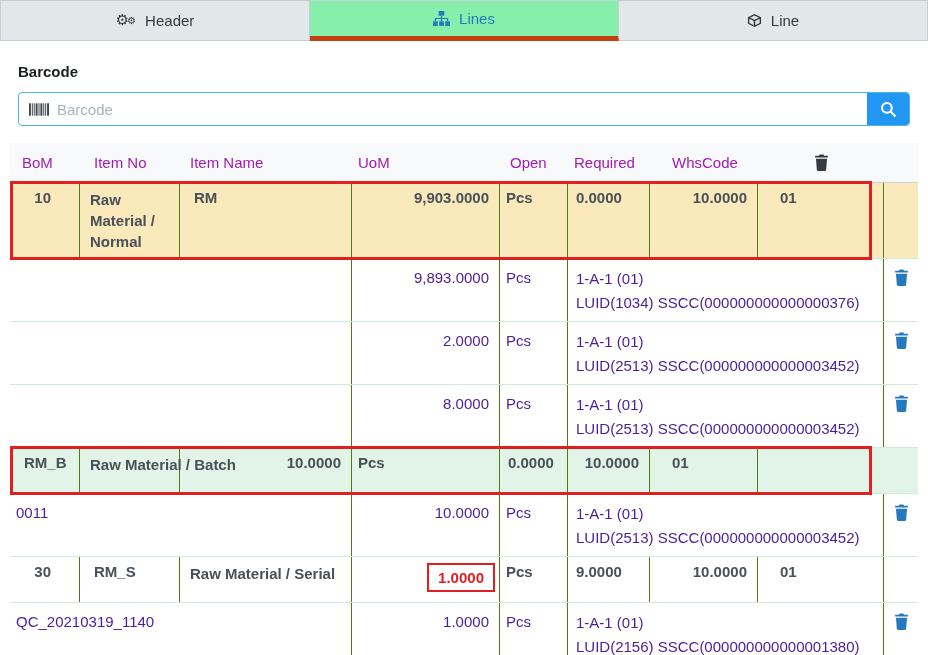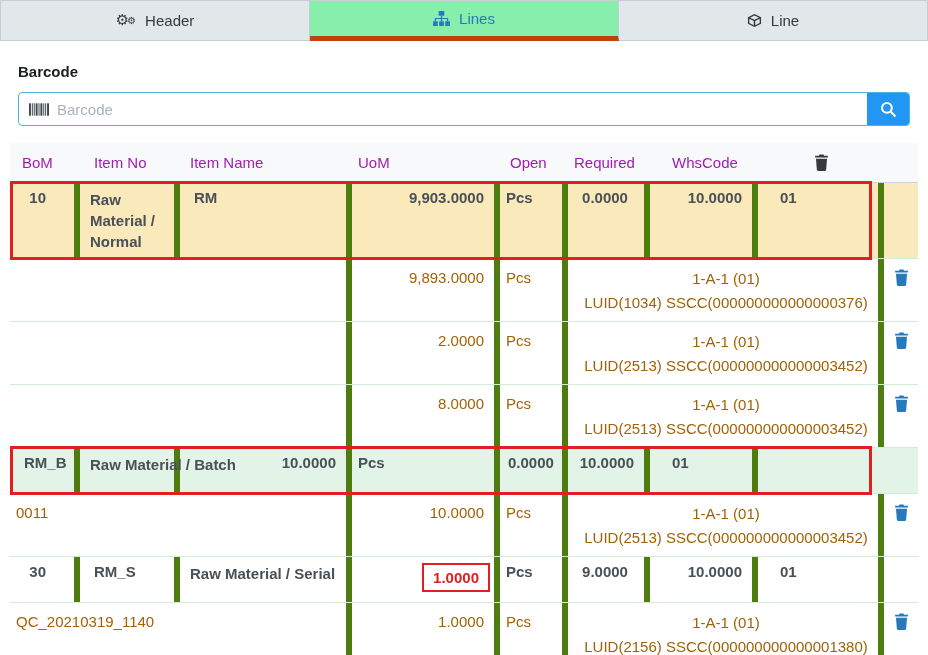--- a/index.html
+++ b/index.html
@@ -47,46 +47,46 @@
   .th.h-bom{padding-left:12px}
   .th.h-itemno{padding-left:14px}
   .th.h-qty{padding-left:14px}
   .th.h-uom{padding-left:6px}
   .th.h-req{padding-left:6px}
   .th.h-whs{padding-left:22px}
   .th.h-del{display:flex;justify-content:center;padding:0}
   .hdr-trash{background:none;border:none;color:#343a40;cursor:pointer;display:flex;align-items:center}
 
   .trow{border-bottom:1px solid var(--row-border-green);background:#fff}
-  .cell{padding:6px 8px;border-right:6px solid #4d7c0f;min-height:100%}
+  .cell{padding:6px 8px;border-right:1px solid #4d7c0f;min-height:100%}
   .cell:last-child{border-right:none}
 
   .item-row{min-height:46px;align-items:center;font-weight:700;color:#495057}
   .item-row .c-bom{text-align:right;padding-right:28px}
   .item-row .c-itemno{padding-left:14px}
   .item-row .c-itemname{padding-left:10px;line-height:21px}
   .item-row .c-itemname.wrap span{display:inline-block;max-width:132px}
   .item-row .c-itemname.nowrap{white-space:nowrap}
   .item-row .c-qty{text-align:right;padding-right:10px}
   .item-row .c-uom{padding-left:6px}
-  .item-row .c-open{text-align:center;padding-right:10px}
+  .item-row .c-open{text-align:left;padding-right:10px}
   .item-row .c-req{text-align:right;padding-right:10px}
   .item-row .c-whs{padding-left:22px}
   .row-yellow{background:var(--highlight-yellow)}
   .row-green{background:var(--highlight-green)}
 
   .red-box{position:relative}
   .red-box::after{content:"";position:absolute;left:0;top:-2px;bottom:-2px;right:46px;
     border:3px solid var(--annotation-red);pointer-events:none;z-index:2}
 
-  .detail-row{min-height:63px;color:#a16207}
+  .detail-row{min-height:63px;color:#4c1d95}
   .detail-row .c-ref{grid-column:1/4;padding:10px 16px 0 6px}
   .detail-row .c-qty{text-align:right;padding:10px 10px 0 8px}
   .detail-row .c-uom{padding:10px 8px 0 6px}
-  .detail-row .c-bin{grid-column:6/9;text-align:center;padding:8px 2px 6px 8px;line-height:24px;white-space:nowrap}
+  .detail-row .c-bin{grid-column:6/9;text-align:left;padding:8px 2px 6px 8px;line-height:24px;white-space:nowrap}
   .detail-row .c-del{display:flex;justify-content:center;align-items:flex-start;padding:10px 0 0 0}
 
   .trash-btn{background:none;border:none;color:var(--icon-blue);cursor:pointer;padding:0;line-height:0}
 
   .qty-alert{display:inline-block;color:var(--annotation-red);border:2px solid var(--annotation-red);
     padding:4px 9px;font-weight:700}
   .item-row .c-qty.alert-cell{padding-right:4px}
 </style>
 </head>
 <body>

